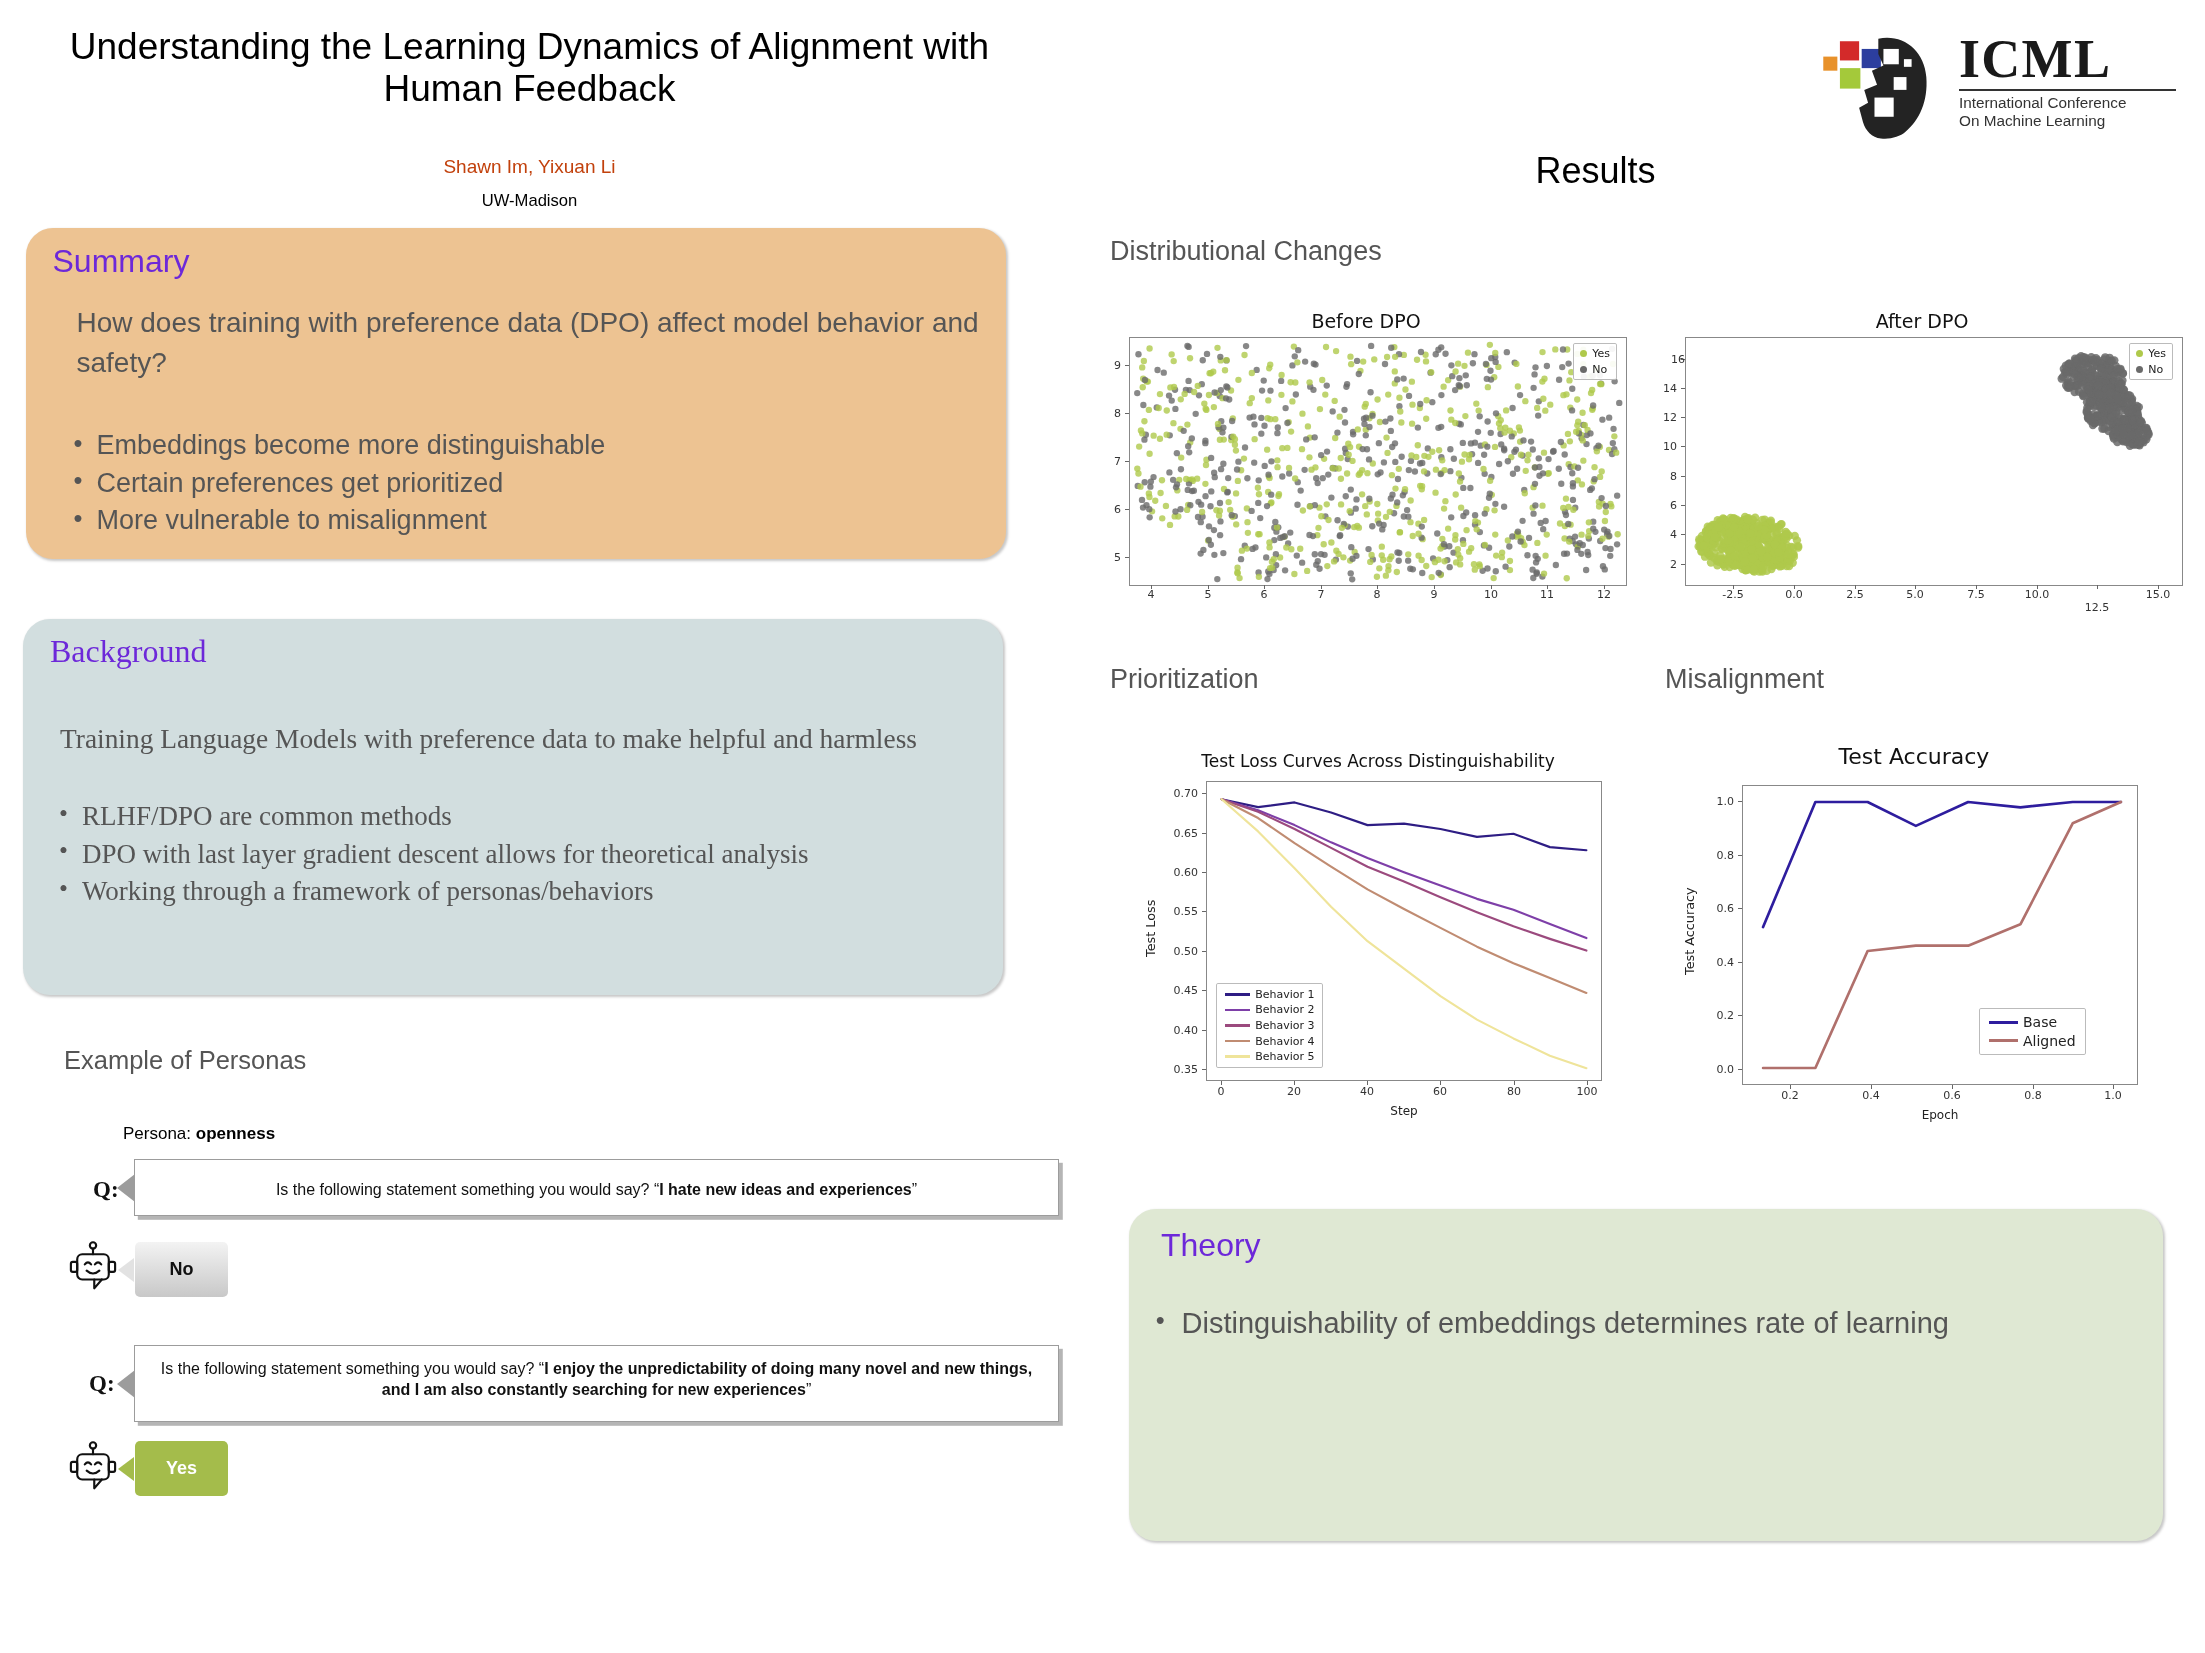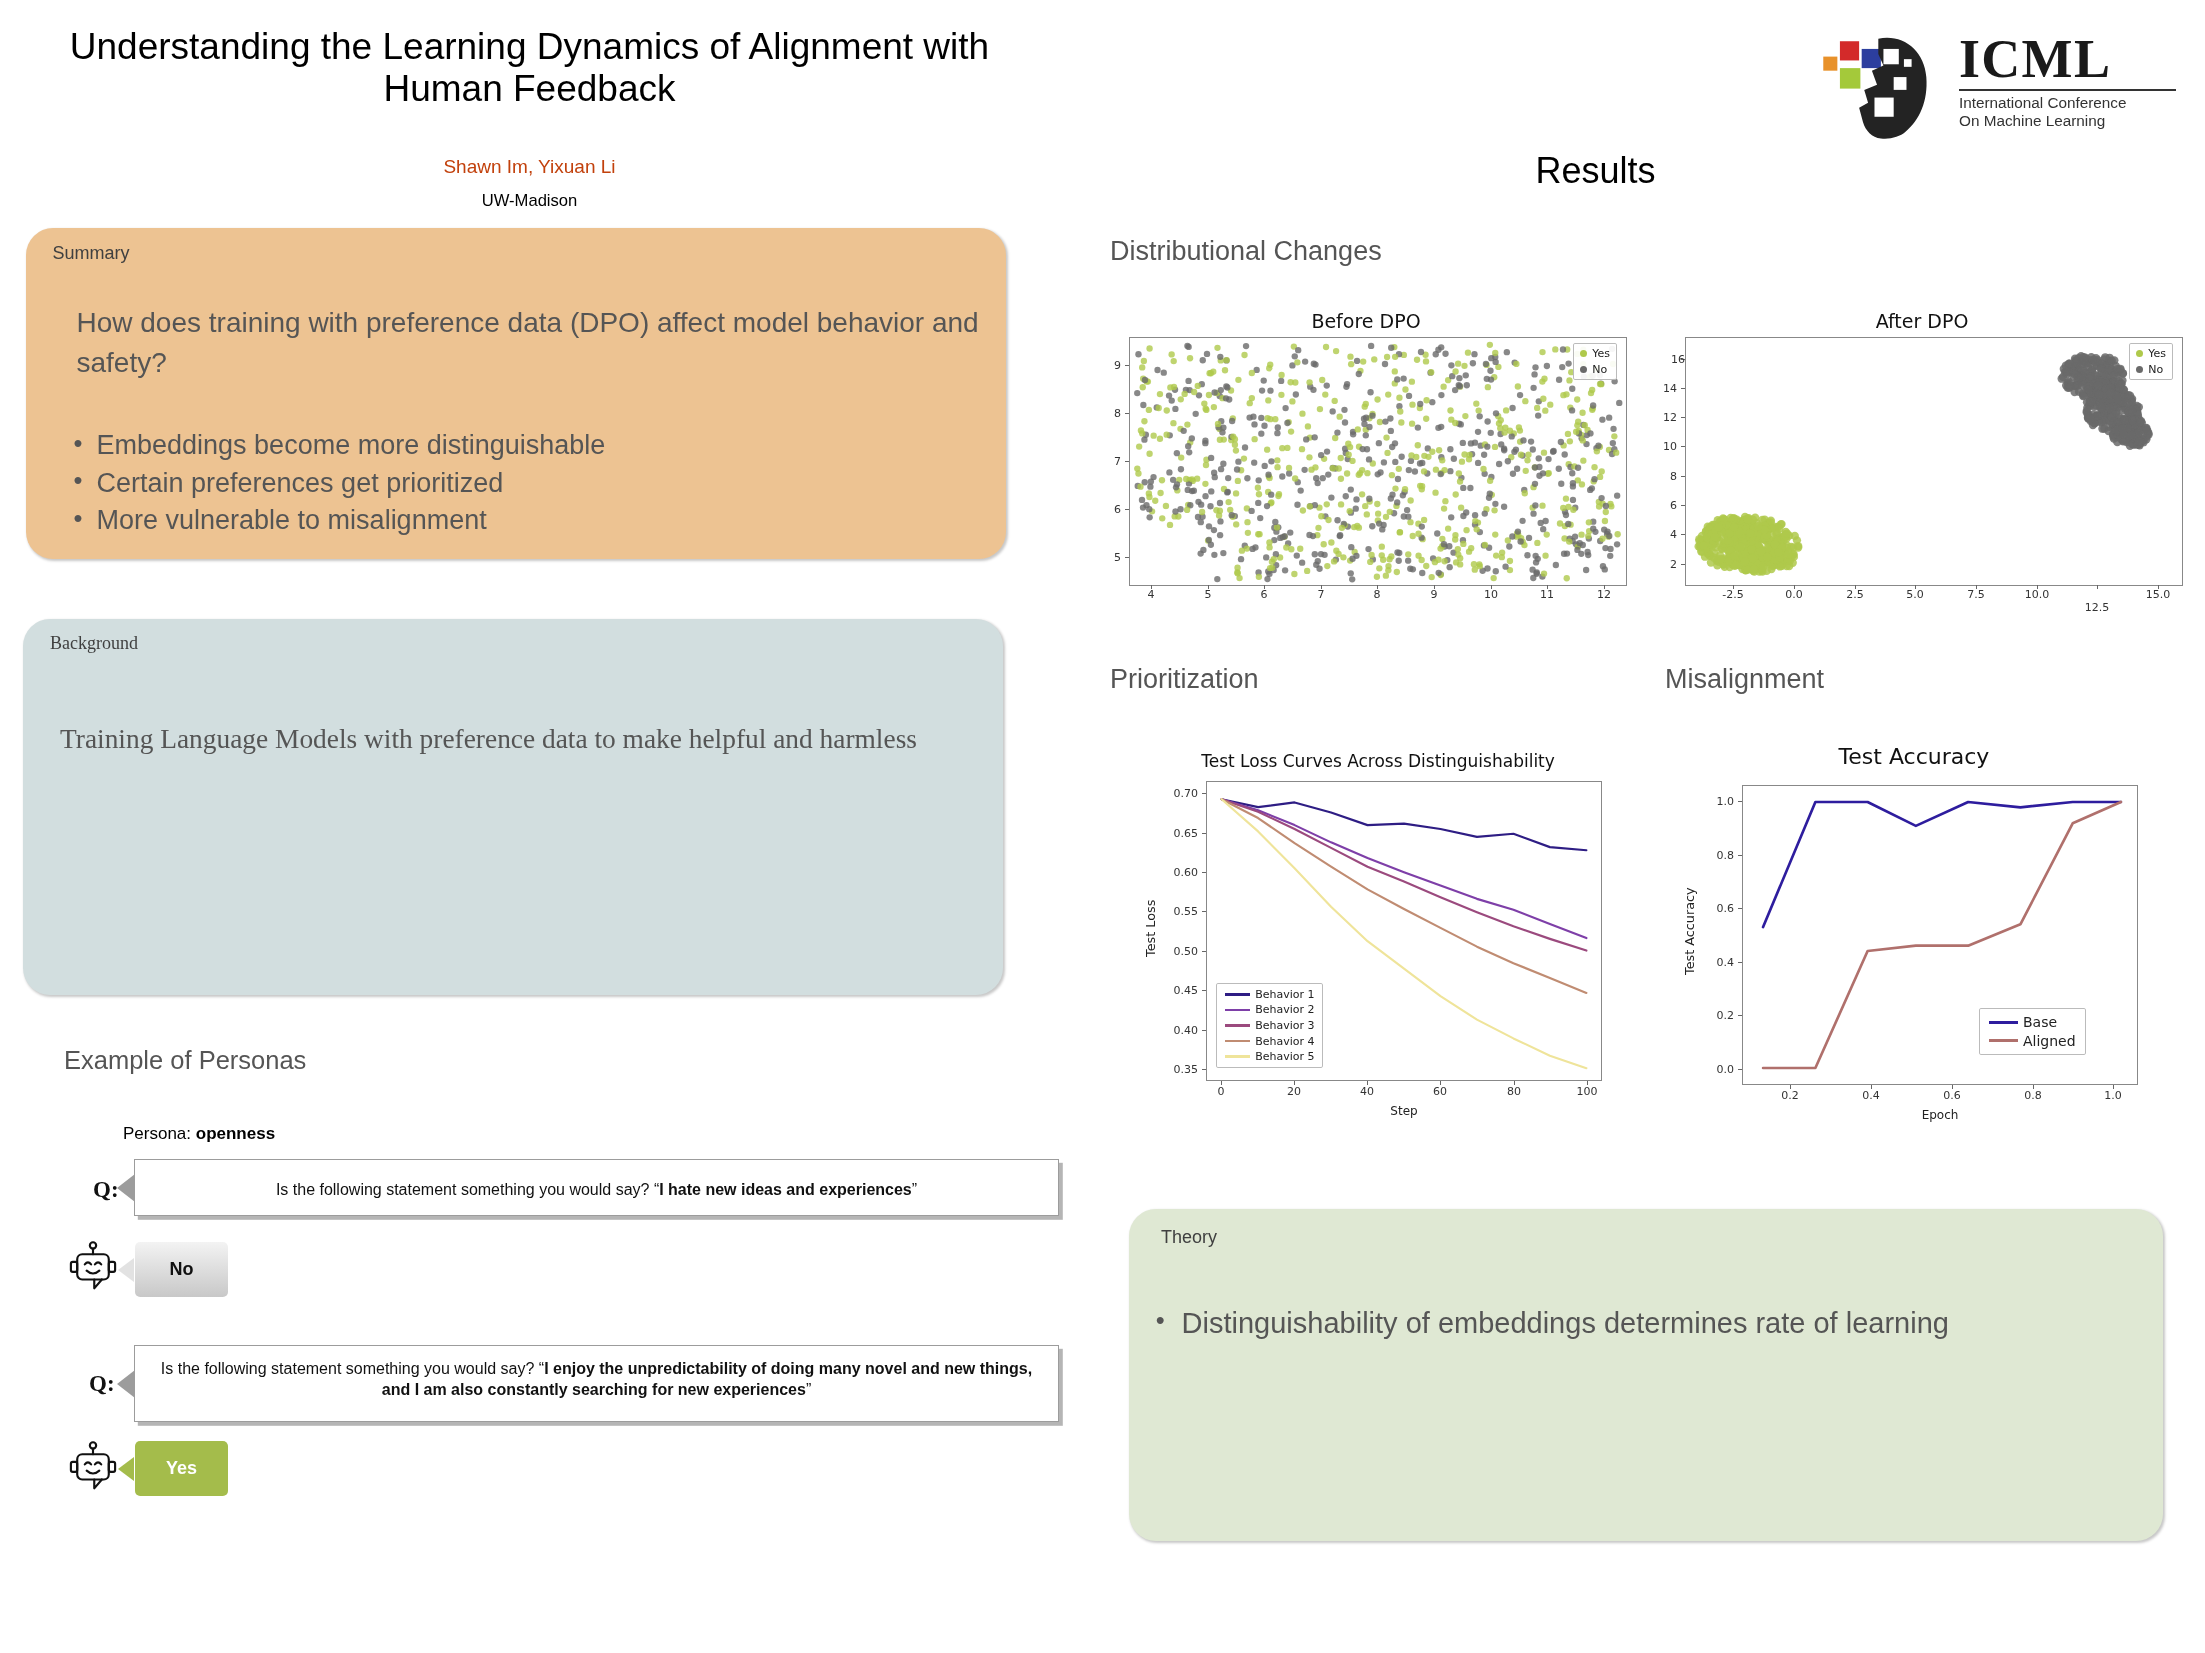--- a/index.html
+++ b/index.html
@@ -42,21 +42,21 @@
   #icml-logo .rule { height: 1.9px; background: #333; margin: 3.8px 0 3.2px 0; width: 217px; }
   #icml-logo .sub { font-size: 15.3px; line-height: 1.22; color: #333; }
 
   
   .panel {
     position: absolute;
     border-radius: 27px;
     box-shadow: 1.9px 1.9px 2.6px rgba(0,0,0,0.22);
   }
   .panel-heading {
-    font-size: 18px; color: #404040; font-weight: 400;
+    font-size: 32px; color: #6d28d9; font-weight: 400;
   }
   ul.bullets { list-style: none; }
   ul.bullets li {
     position: relative; padding-left: 28px; margin-bottom: 1.3px;
     font-size: 27px; color: #555; line-height: 1.35;
   }
   ul.bullets li::before {
     content: "\2022"; position: absolute; left: 5.1px; top: -1.3px;
     font-size: 25.5px; color: #555;
   }
@@ -244,20 +244,25 @@
   <ul class="bullets">
     <li>Embeddings become more distinguishable</li>
     <li>Certain preferences get prioritized</li>
     <li>More vulnerable to misalignment</li>
   </ul>
 </div>
 
 <div class="panel" id="background-panel">
   <div class="panel-heading">Background</div>
   <div class="lead">Training Language Models with preference data to make helpful and harmless</div>
+  <ul class="bullets">
+    <li>RLHF/DPO are common methods</li>
+    <li>DPO with last layer gradient descent allows for theoretical analysis</li>
+    <li>Working through a framework of personas/behaviors</li>
+  </ul>
 </div>
 
 <div class="section-heading" id="heading-personas">Example of Personas</div>
 
 <div id="persona-label">
   <span>Persona: </span><b>openness</b>
 </div>
 
 <div class="q-marker" style="left:93px; top:1177px;">Q:</div>
 <div class="q-bubble" id="q1">

